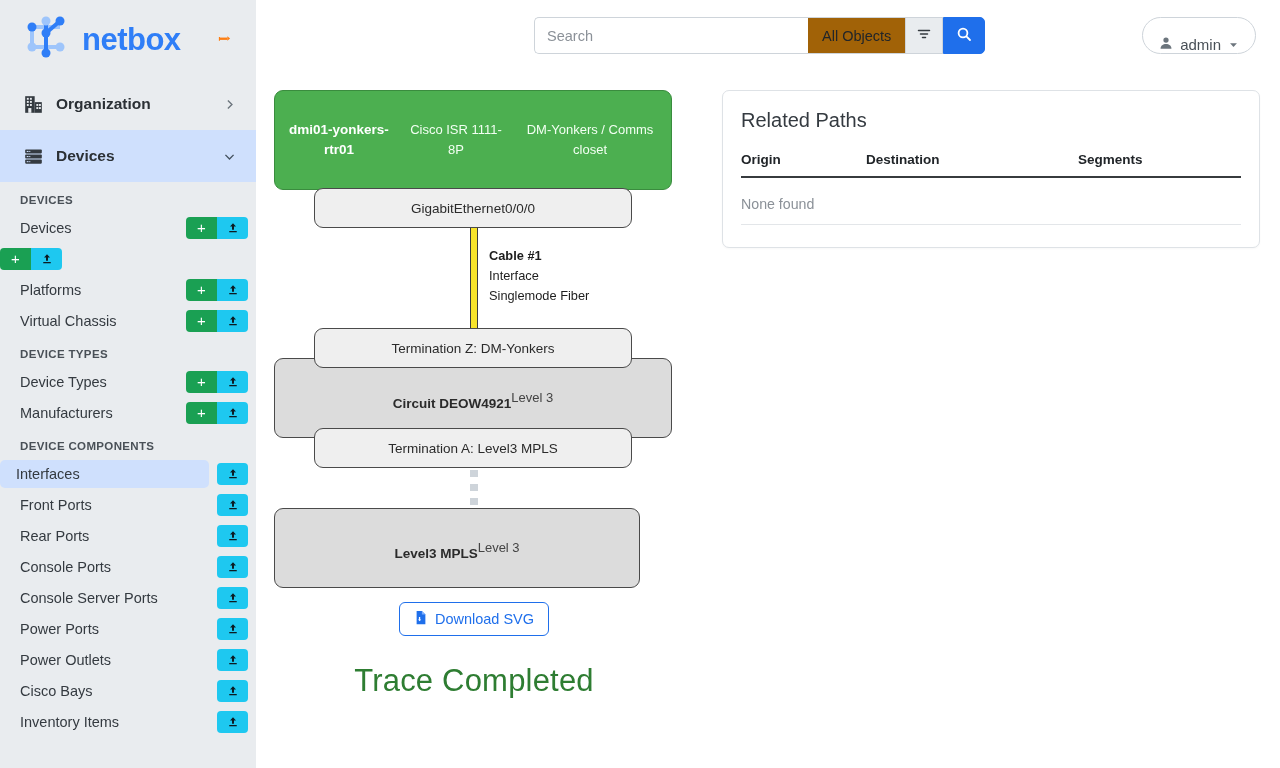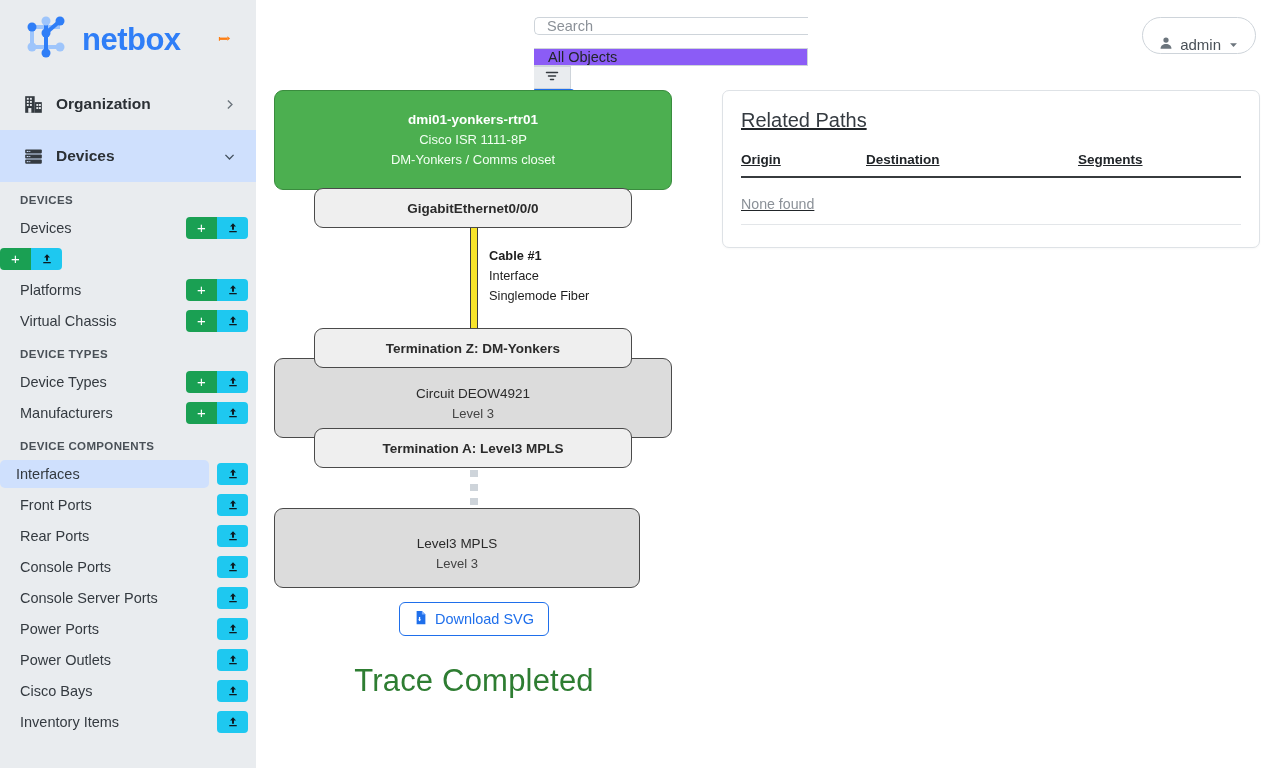--- a/index.html
+++ b/index.html
@@ -95,38 +95,38 @@
   .topbar {
     height: 70px;
     display: flex; align-items: center;
     padding: 0 16px;
     position: relative;
   }
   .search-wrap {
     display: flex; align-items: stretch;
     height: 37px;
     margin: 0 auto;
-    position: absolute; left: 278px; top: 17px; flex-direction: column;
+    position: absolute; left: 278px; top: 17px;
   }
   .search-input {
     width: 274px; height: 37px;
     border: 1px solid #ced4da; border-right: none;
     border-radius: 5px 0 0 5px;
     padding: 0 12px;
     font-size: 14.5px; color: #212529;
     font-family: "Liberation Sans", sans-serif;
     background: #fff; outline: none;
   }
   .search-input::placeholder { color: #8b9198; }
   .obj-select {
     display: flex; align-items: center;
     height: 37px; padding: 0 14px;
-    background: #8b5cf6; border: 1px solid #ced4da; border-left: none;
+    background: #a16207; border: 1px solid #ced4da; border-left: none;
     font-size: 14.5px; color: #212529;
-    cursor: pointer; white-space: nowrap; margin-top: 13px;
+    cursor: pointer; white-space: nowrap;
   }
   .filter-btn {
     display: flex; align-items: center; justify-content: center;
     width: 37px; height: 37px;
     background: #e9ecef; border: 1px solid #ced4da; border-left: none;
     cursor: pointer; color: #343a40;
   }
   .search-btn {
     display: flex; align-items: center; justify-content: center;
     width: 42px; height: 37px;
@@ -153,42 +153,42 @@
 
   
   .trace-col { width: 420px; position: relative; }
   .trace-svg-area { position: relative; width: 400px; height: 500px; }
 
   .node {
     position: absolute;
     border: 1px solid #4a4a4a;
     border-radius: 9px;
     box-sizing: border-box;
-    display: flex; flex-direction: column;
+    display: flex; flex-direction: row;
     align-items: center; justify-content: center;
     text-align: center;
   }
   .node-device {
     background: #4caf50; border-color: #3a8c3e;
     color: #ffffff;
   }
   .node-device .n-title { font-size: 13.5px; font-weight: 700; line-height: 20px; }
   .node-device .n-sub { font-size: 13px; font-weight: 400; line-height: 20px; color: #f2fff2; }
 
   .node-term {
     background: #efefef; border-color: #4a4a4a;
     color: #2b2b2b;
   }
-  .node-term .n-title { font-size: 13.5px; font-weight: 700; }
+  .node-term .n-title { font-size: 13.5px; font-weight: 400; }
 
   .node-circuit {
     background: #dcdcdc; border-color: #4a4a4a;
     color: #2b2b2b;
   }
-  .node-circuit .n-title { font-size: 13.5px; font-weight: 400; line-height: 20px; margin-top: 12px; }
+  .node-circuit .n-title { font-size: 13.5px; font-weight: 700; line-height: 20px; margin-top: 12px; }
   .node-circuit .n-sub { font-size: 13px; font-weight: 400; line-height: 20px; color: #444; }
 
   .cable-line {
     position: absolute;
     width: 8px;
     background: #f7e32a;
     border-left: 1px solid #3b3b3b;
     border-right: 1px solid #3b3b3b;
   }
   .cable-label {
@@ -222,21 +222,20 @@
   }
 
   
   .side-col { flex: 1; padding-left: 28px; }
   .card {
     background: #ffffff;
     border: 1px solid #dee2e6;
     border-radius: 7px;
     padding: 18px 18px 22px 18px;
     box-shadow: 0 1px 2px rgba(0,0,0,0.03);
-    text-decoration: underline;
   }
   .card-title {
     font-size: 20px; font-weight: 400; color: #343a40;
     margin-bottom: 20px;
   }
   .rp-table { width: 100%; border-collapse: collapse; }
   .rp-table th {
     text-align: left;
     font-size: 13.5px; font-weight: 700; color: #212529;
     padding: 0 0 9px 0;

